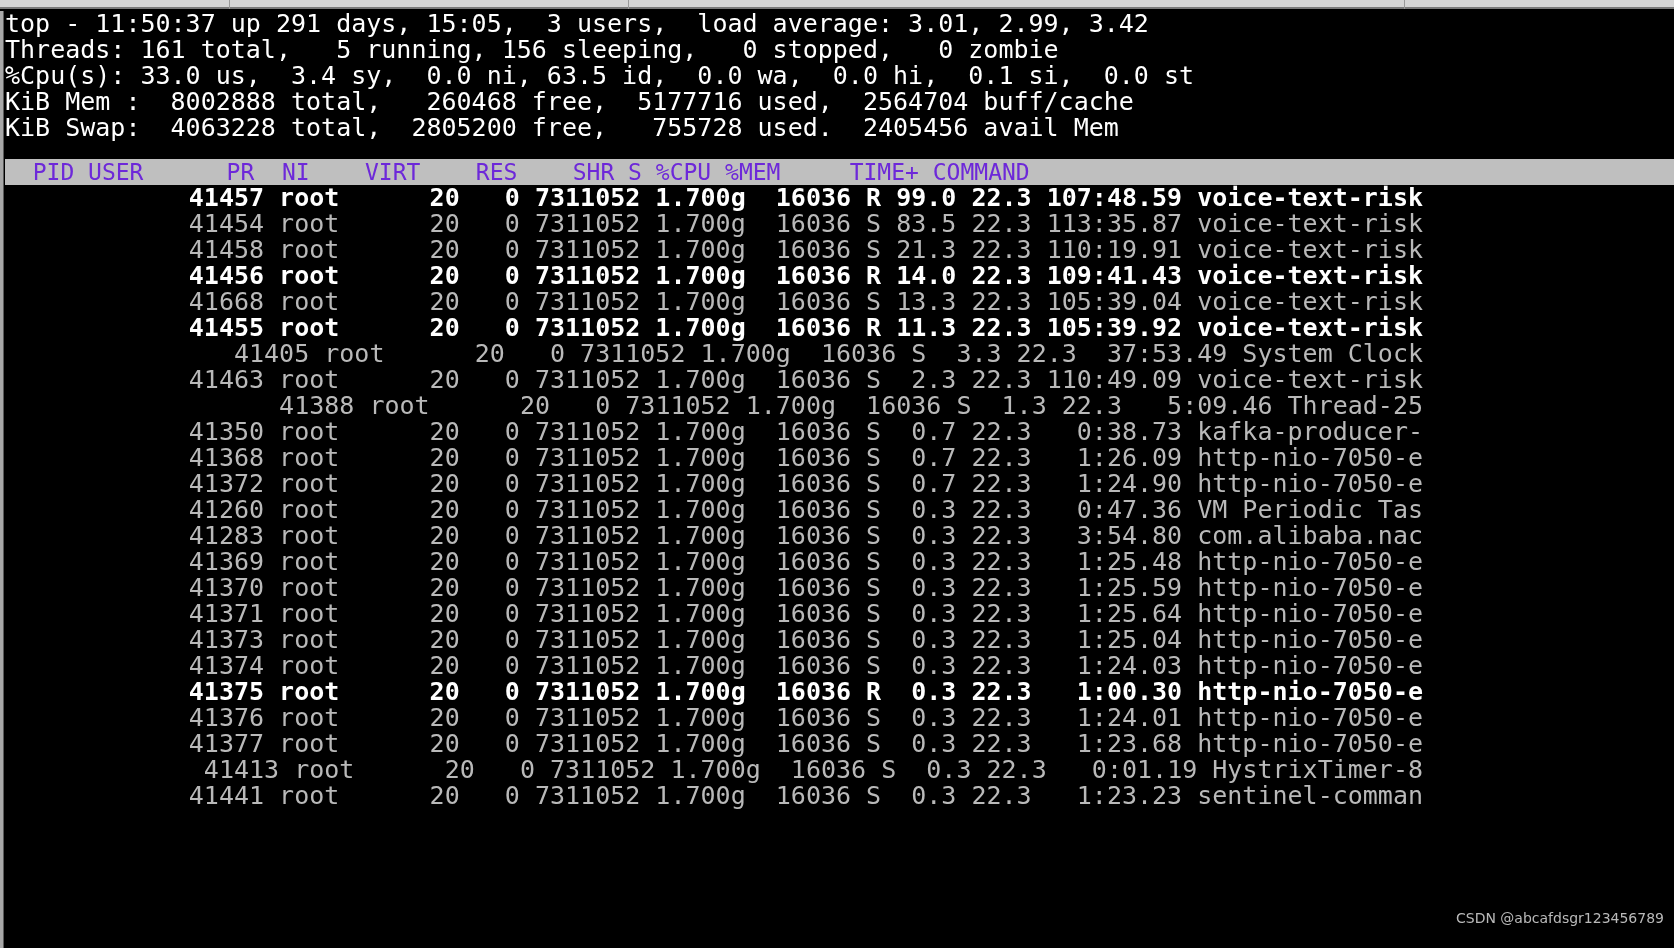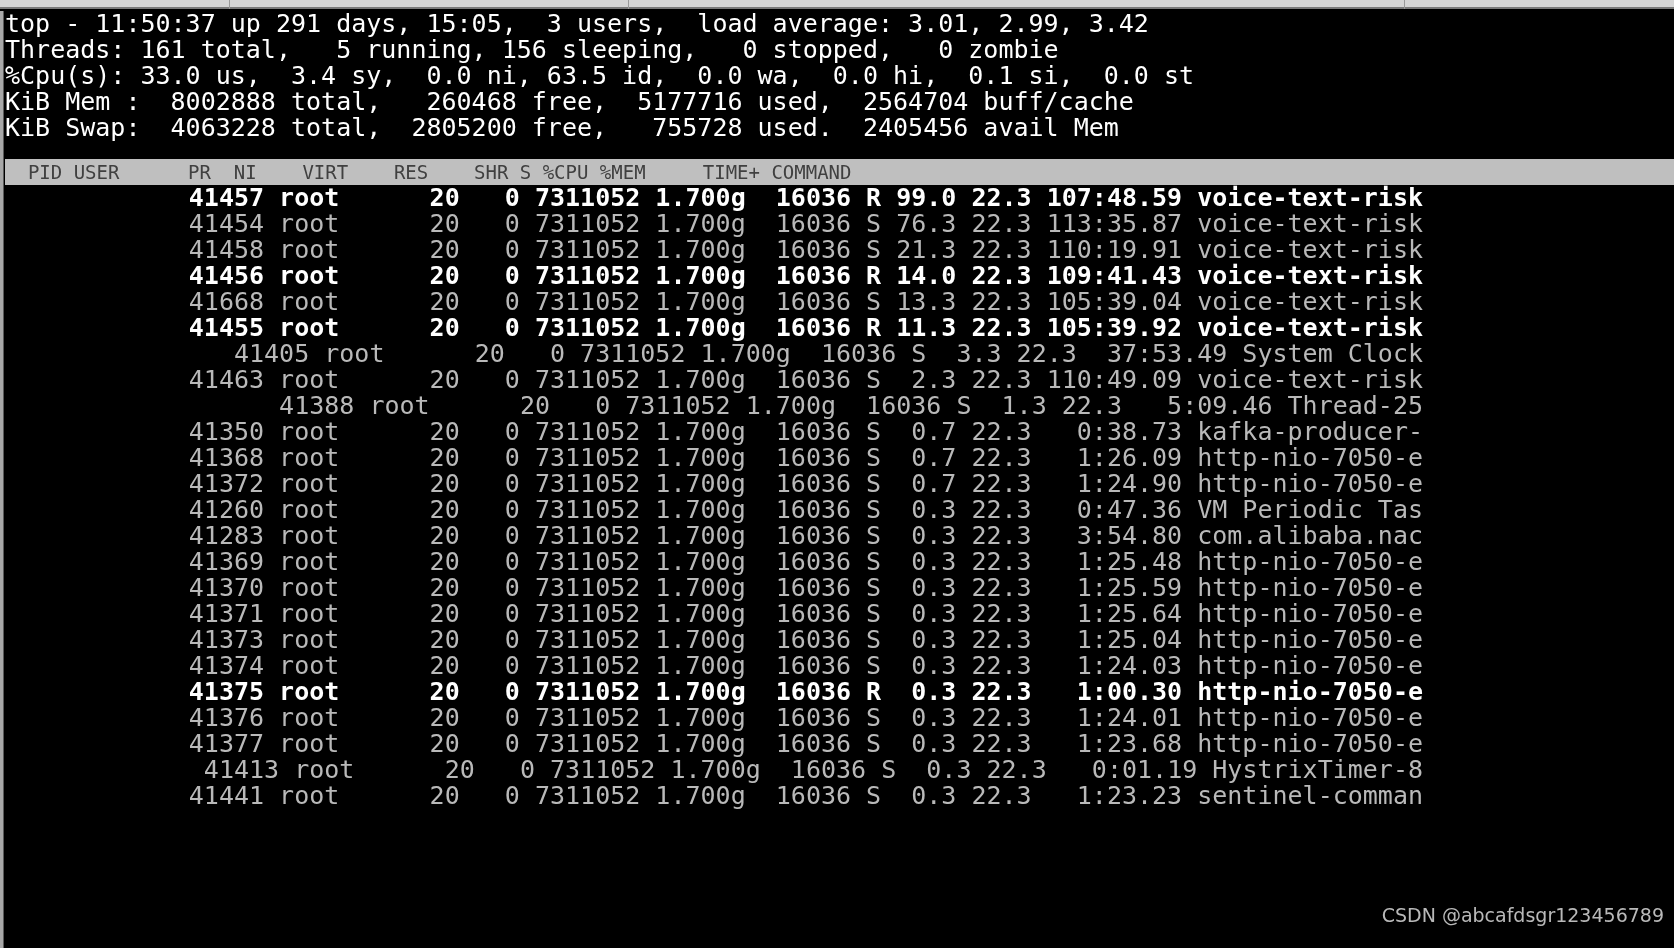--- a/index.html
+++ b/index.html
@@ -85,24 +85,24 @@
 
   
   .gap {
     height: 18px;
     background: #000000;
   }
 
   .col-header {
     height: 26px;
     line-height: 26px;
-    font-size: 19px;
+    font-size: 23px;
     white-space: pre;
     background: #bfbfbf;
-    color: #404040;
+    color: #6d28d9;
     width: 1669px;
     font-family: "DejaVu Sans Mono", "Liberation Mono", monospace;
   }
 
   .proc-list {
     background: #000000;
     text-align: right;
   }
 
   .proc-row {
@@ -117,21 +117,21 @@
   .proc-row.running {
     color: #ffffff;
     font-weight: bold;
   }
 
   .watermark {
     position: absolute;
     right: 10px;
     bottom: 22px;
     font-family: "DejaVu Sans", "Liberation Sans", sans-serif;
-    font-size: 19px;
+    font-size: 14px;
     color: #c9c9c9;
     white-space: pre;
     opacity: 0.92;
   }
 </style>
 </head>
 <body>
 
 <div id="terminal">
 
@@ -152,21 +152,21 @@
       <div class="line bright">KiB Mem :  8002888 total,   260468 free,  5177716 used,  2564704 buff/cache</div>
       <div class="line bright">KiB Swap:  4063228 total,  2805200 free,   755728 used.  2405456 avail Mem</div>
     </div>
 
     <div class="gap"></div>
 
     <div class="col-header">  PID USER      PR  NI    VIRT    RES    SHR S %CPU %MEM     TIME+ COMMAND</div>
 
     <div class="proc-list" id="proc-list">
         <div class="proc-row running">41457 root      20   0 7311052 1.700g  16036 R 99.0 22.3 107:48.59 voice-text-risk</div>
-        <div class="proc-row">41454 root      20   0 7311052 1.700g  16036 S 76.3 22.3 113:35.87 voice-text-risk</div>
+        <div class="proc-row">41454 root      20   0 7311052 1.700g  16036 S 83.5 22.3 113:35.87 voice-text-risk</div>
         <div class="proc-row">41458 root      20   0 7311052 1.700g  16036 S 21.3 22.3 110:19.91 voice-text-risk</div>
         <div class="proc-row running">41456 root      20   0 7311052 1.700g  16036 R 14.0 22.3 109:41.43 voice-text-risk</div>
         <div class="proc-row">41668 root      20   0 7311052 1.700g  16036 S 13.3 22.3 105:39.04 voice-text-risk</div>
         <div class="proc-row running">41455 root      20   0 7311052 1.700g  16036 R 11.3 22.3 105:39.92 voice-text-risk</div>
         <div class="proc-row">41405 root      20   0 7311052 1.700g  16036 S  3.3 22.3  37:53.49 System Clock</div>
         <div class="proc-row">41463 root      20   0 7311052 1.700g  16036 S  2.3 22.3 110:49.09 voice-text-risk</div>
         <div class="proc-row">41388 root      20   0 7311052 1.700g  16036 S  1.3 22.3   5:09.46 Thread-25</div>
         <div class="proc-row">41350 root      20   0 7311052 1.700g  16036 S  0.7 22.3   0:38.73 kafka-producer-</div>
         <div class="proc-row">41368 root      20   0 7311052 1.700g  16036 S  0.7 22.3   1:26.09 http-nio-7050-e</div>
         <div class="proc-row">41372 root      20   0 7311052 1.700g  16036 S  0.7 22.3   1:24.90 http-nio-7050-e</div>

